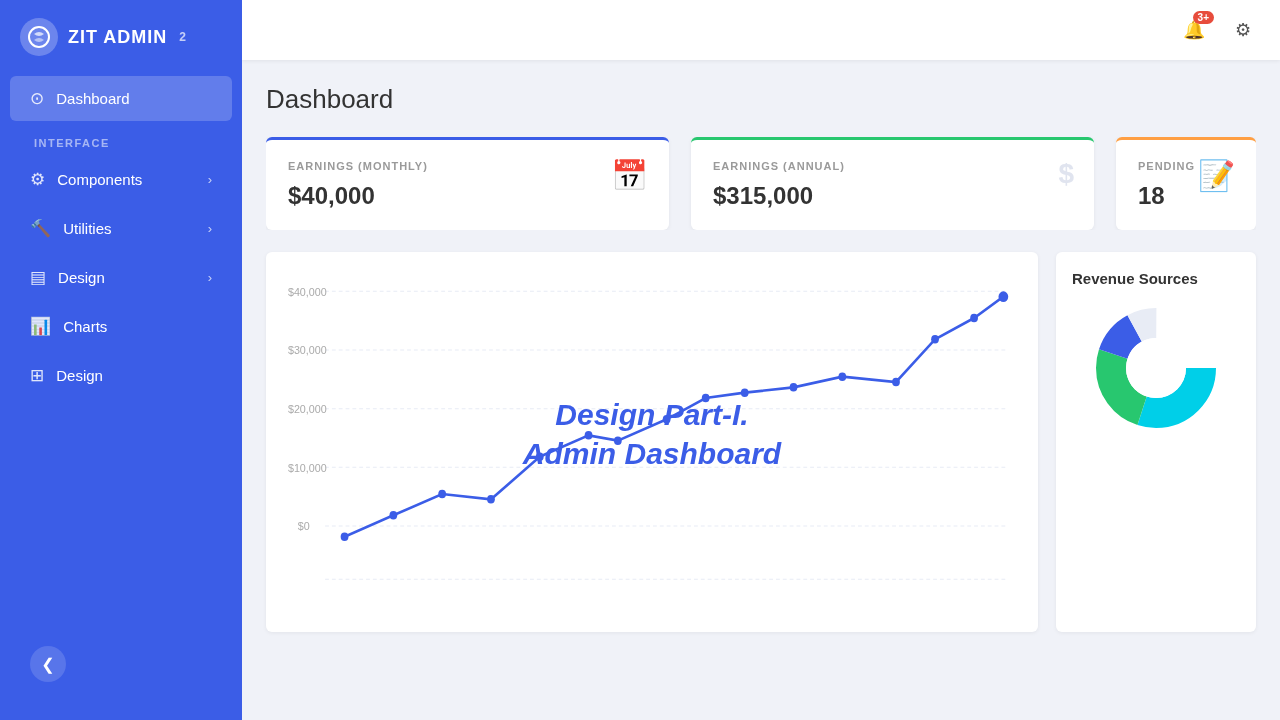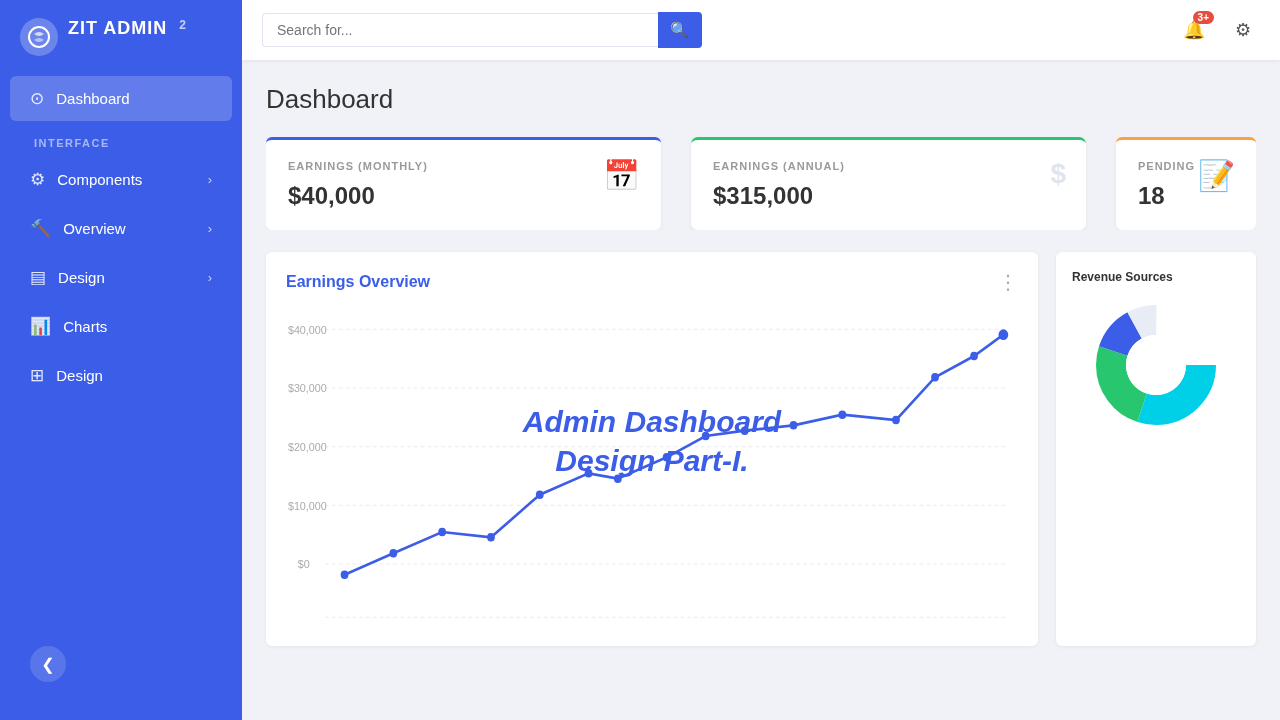--- a/index.html
+++ b/index.html
@@ -11,21 +11,21 @@
       min-width: 242px;
       background: #3b5de7;
       color: #fff;
       display: flex;
       flex-direction: column;
       height: 720px;
       overflow: hidden;
     }
     #sidebar-logo {
       display: flex;
-      align-items: flex-start;
+      align-items: center;
       gap: 10px;
       padding: 18px 20px;
       font-size: 18px;
       font-weight: 700;
       letter-spacing: 1px;
     }
     #sidebar-logo .logo-circle {
       width: 38px; height: 38px;
       border-radius: 50%;
       background: rgba(255,255,255,0.25);
@@ -145,36 +145,36 @@
     #page-title {
       font-size: 26px;
       font-weight: 400;
       color: #333;
       margin-bottom: 22px;
     }
 
     
     #stat-cards {
       display: flex;
-      gap: 30px;
+      gap: 22px;
       margin-bottom: 22px;
       overflow: hidden;
     }
     .stat-card {
       background: #fff;
       border-radius: 6px;
       padding: 20px 22px;
       flex: 1;
       min-width: 200px;
       box-shadow: 0 1px 4px rgba(0,0,0,0.06);
       border-top: 3px solid transparent;
       position: relative;
     }
     .stat-card.blue { border-top-color: #3b5de7; }
-    .stat-card.green { border-top-color: #28c76f; border-radius: 7px; }
+    .stat-card.green { border-top-color: #28c76f; }
     .stat-card.teal { border-top-color: #00cfe8; }
     .stat-card.yellow { border-top-color: #ff9f43; }
     .stat-card-label {
       font-size: 11px;
       letter-spacing: 1px;
       text-transform: uppercase;
       color: #9a9a9a;
       margin-bottom: 10px;
       font-weight: 600;
     }
@@ -257,21 +257,21 @@
     #revenue-card {
       width: 200px;
       min-width: 180px;
       background: #fff;
       border-radius: 6px;
       box-shadow: 0 1px 4px rgba(0,0,0,0.06);
       padding: 18px 16px;
       overflow: hidden;
     }
     #revenue-title {
-      font-size: 12px;
+      font-size: 15px;
       font-weight: 600;
       color: #333;
       margin-bottom: 16px;
     }
     #donut-container {
       position: relative;
       width: 130px;
       height: 130px;
       margin: 0 auto;
     }
@@ -316,21 +316,21 @@
   <div class="sidebar-section-label">INTERFACE</div>
 
   <div class="sidebar-nav-item">
     <span class="item-icon">⚙</span>
     <span>Components</span>
     <span class="item-arrow">›</span>
   </div>
 
   <div class="sidebar-nav-item">
     <span class="item-icon">🔨</span>
-    <span>Overview</span>
+    <span>Utilities</span>
     <span class="item-arrow">›</span>
   </div>
 
 
   <div class="sidebar-nav-item">
     <span class="item-icon">▤</span>
     <span>Design</span>
     <span class="item-arrow">›</span>
   </div>
 
@@ -347,26 +347,20 @@
   <div class="sidebar-bottom">
     <button class="sidebar-collapse-btn">
       <span>❮</span>
     </button>
   </div>
 </nav>
 
 <div id="main">
 
   <header id="header">
-    <div id="search-container">
-      <input id="search-input" type="text" placeholder="Search for..." style="">
-      <button id="search-btn">
-        <span>🔍</span>
-      </button>
-    </div>
     <div id="header-right">
       <div class="header-icon-btn">
         <span>🔔</span>
         <span class="notif-badge">3+</span>
       </div>
       <div class="header-icon-btn">
         <span>⚙</span>
       </div>
     </div>
   </header>
@@ -392,27 +386,23 @@
       <div class="stat-card yellow" style="min-width:120px;max-width:140px;">
         <div class="stat-card-label">PENDING</div>
         <div class="stat-card-value">18</div>
         <div class="stat-card-icon">📝</div>
       </div>
     </div>
 
     <div id="lower-section">
 
       <div id="earnings-chart-card">
-        <div id="earnings-chart-header">
-          <span id="earnings-chart-title">Earnings Overview</span>
-          <span id="earnings-chart-menu">⋮</span>
-        </div>
         <div id="chart-overlay-text">
+          <div>Design Part-I.</div>
           <div>Admin Dashboard</div>
-          <div>Design Part-I.</div>
         </div>
         <div id="chart-svg-container">
           <svg width="100%" height="100%" viewBox="0 0 750 300" preserveAspectRatio="none" id="chart-svg">
 
             <line class="grid-line" x1="40" y1="20" x2="740" y2="20"></line>
             <line class="grid-line" x1="40" y1="75" x2="740" y2="75"></line>
             <line class="grid-line" x1="40" y1="130" x2="740" y2="130"></line>
             <line class="grid-line" x1="40" y1="185" x2="740" y2="185"></line>
             <line class="grid-line" x1="40" y1="240" x2="740" y2="240"></line>
             <line class="grid-line" x1="40" y1="290" x2="740" y2="290"></line>

